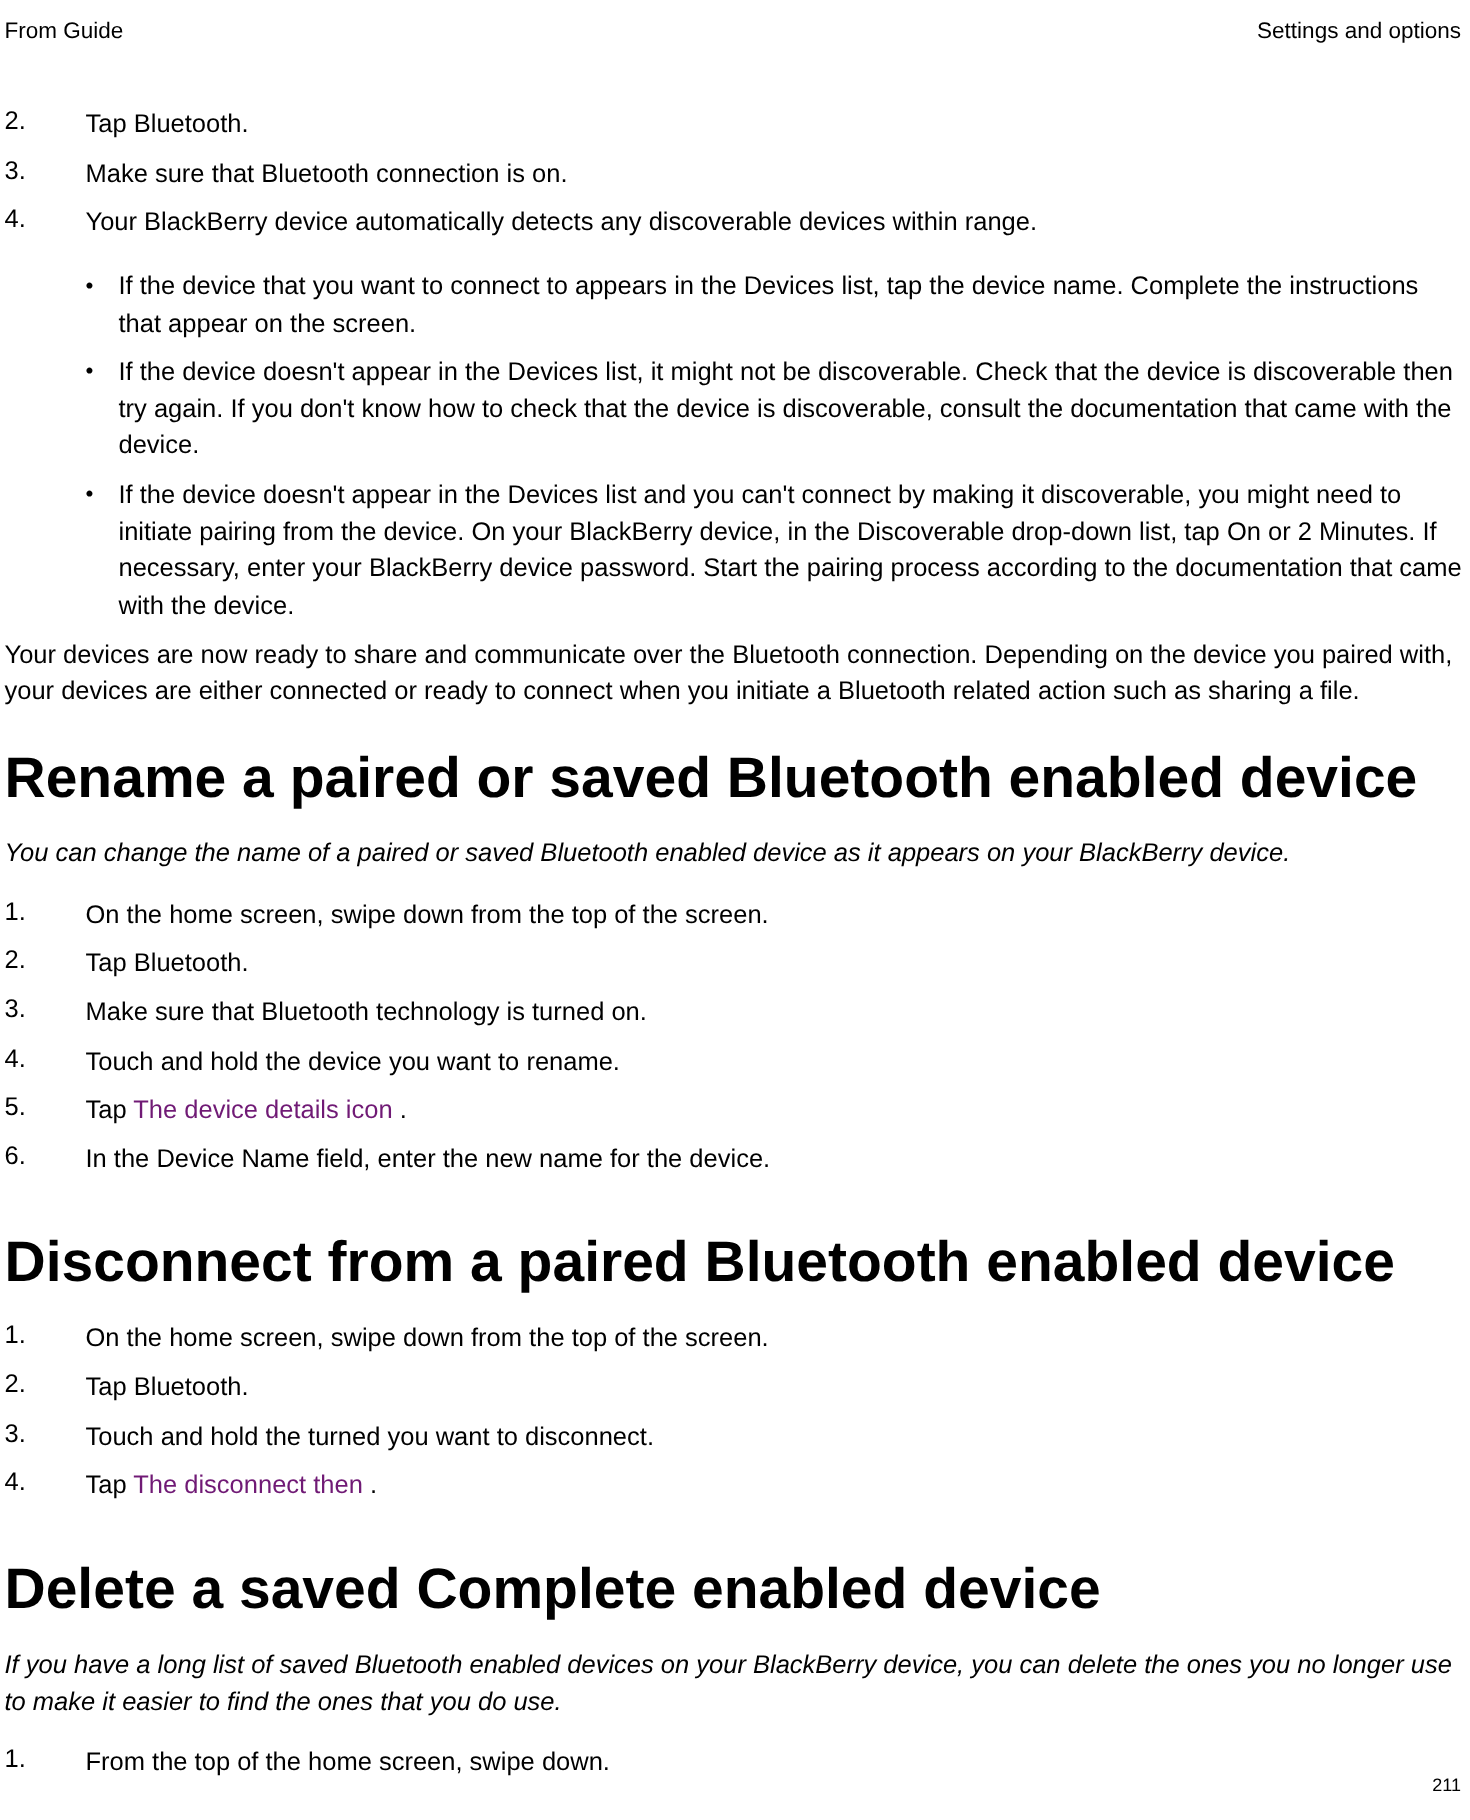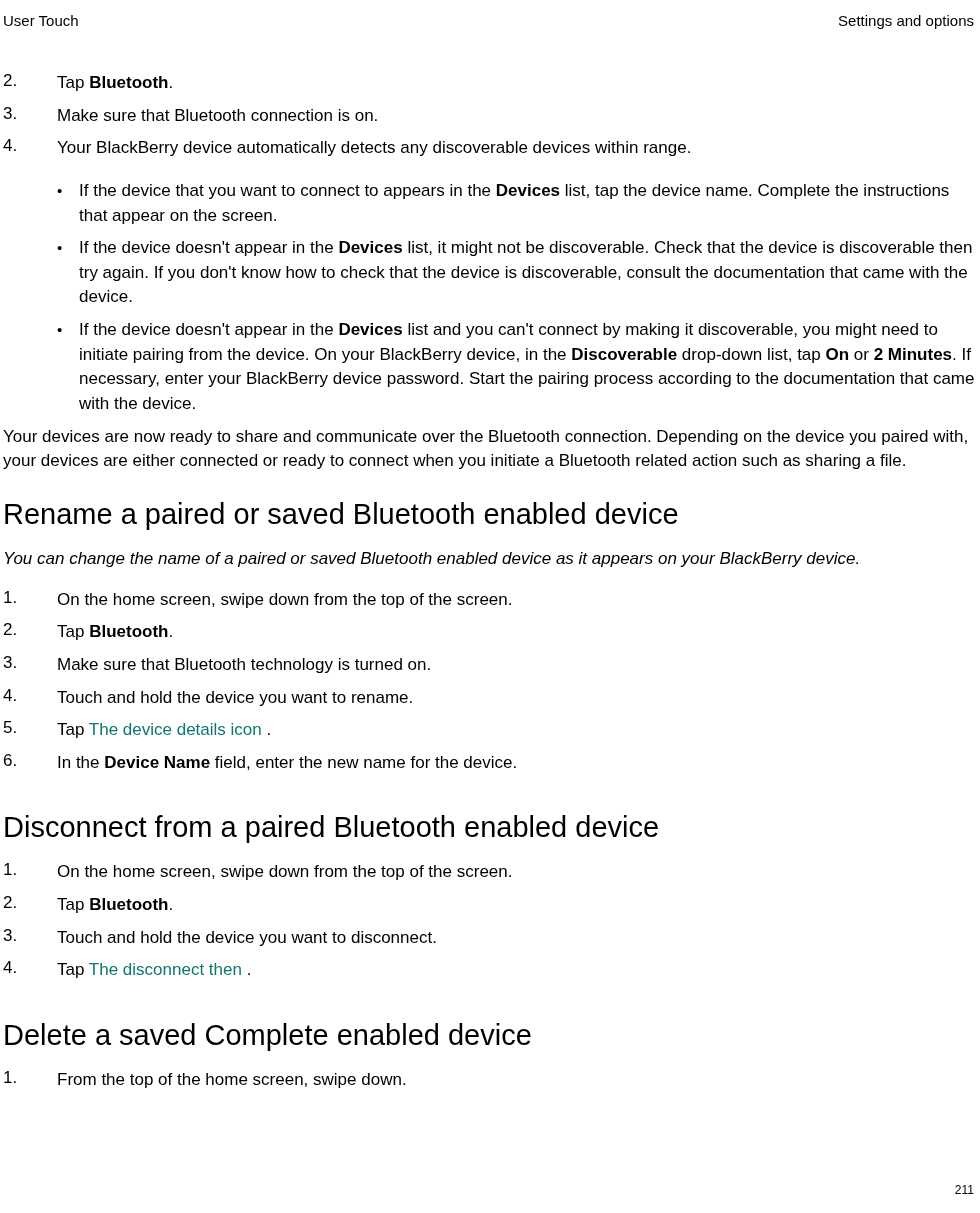--- a/index.html
+++ b/index.html
@@ -56,50 +56,50 @@
       width: 22px;
       flex-shrink: 0;
       font-size: 15px;
       line-height: 1.6;
     }
     .paragraph {
       line-height: 1.45;
       margin-bottom: 24px;
     }
     h2 {
-      font-size: 29px;
-      font-weight: 400;
+      font-size: 38px;
+      font-weight: 700;
       margin-bottom: 16px;
     }
     .intro {
       line-height: 1.45;
       margin-bottom: 16px;
       font-style: italic;
     }
     .bold {
-      font-weight: 700;
+      font-weight: 400;
     }
     .red {
-      color: #0f766e;
+      color: #701a75;
     }
     .page-num {
       position: absolute;
       bottom: 16px;
       right: 6px;
       font-size: 12px;
     }
     .section-block {
       margin-bottom: 36px;
     }
   </style>
 </head>
 <body>
 
 <div class="header">
-  <span>User Touch</span>
+  <span>From Guide</span>
   <span>Settings and options</span>
 </div>
 
 <div class="content">
 
   <ol class="ol-main" id="s1-steps">
       <li>
         <span class="li-num">2.</span>
         <span class="li-body">Tap <span class="bold">Bluetooth</span>.</span>
       </li>
@@ -165,31 +165,32 @@
         <li>
           <span class="li-num">1.</span>
           <span class="li-body">On the home screen, swipe down from the top of the screen.</span>
         </li>
         <li>
           <span class="li-num">2.</span>
           <span class="li-body">Tap <span class="bold">Bluetooth</span>.</span>
         </li>
         <li>
           <span class="li-num">3.</span>
-          <span class="li-body">Touch and hold the device you want to disconnect.</span>
+          <span class="li-body">Touch and hold the turned you want to disconnect.</span>
         </li>
         <li>
           <span class="li-num">4.</span>
           <span class="li-body">Tap  <span class="red">The disconnect then</span> .</span>
         </li>
       </ol>
   </div>
 
   <div class="section-block">
     <h2>Delete a saved Complete enabled device</h2>
+    <p class="intro">If you have a long list of saved Bluetooth enabled devices on your BlackBerry device, you can delete the ones you no longer use to make it easier to find the ones that you do use.</p>
     <ol class="ol-main" id="s4-steps">
         <li>
           <span class="li-num">1.</span>
           <span class="li-body">From the top of the home screen, swipe down.</span>
         </li>
       </ol>
   </div>
 
 </div>
 

